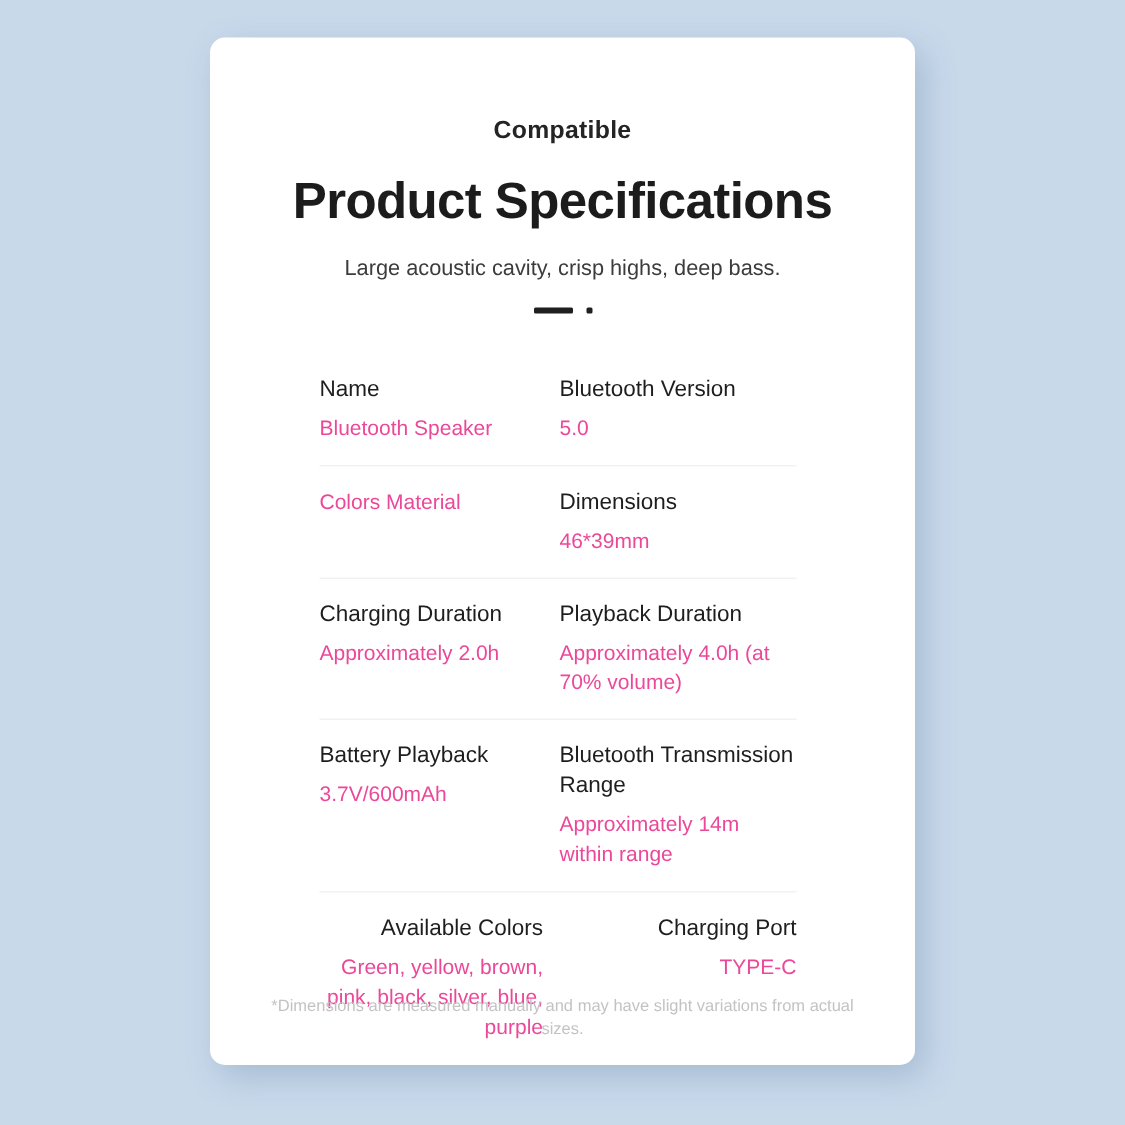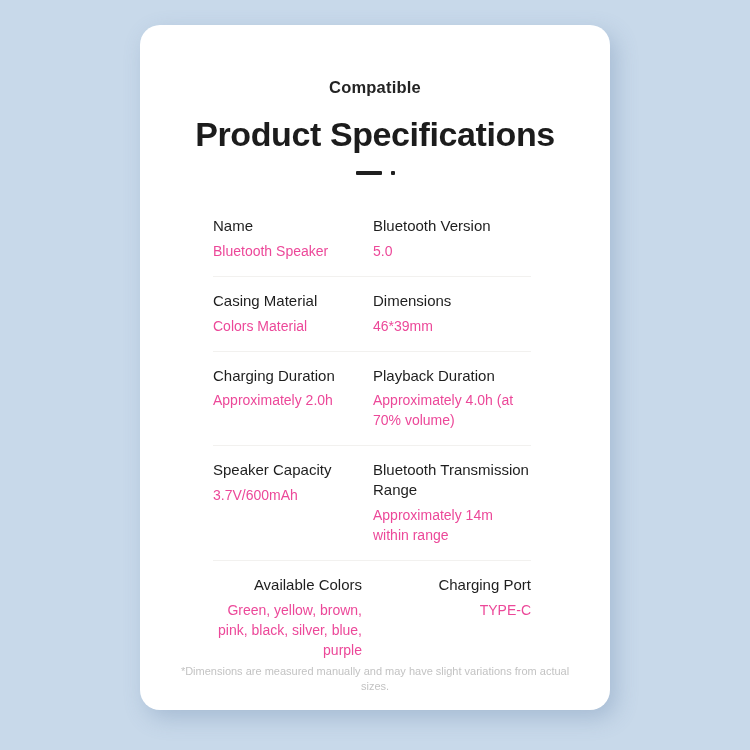--- a/index.html
+++ b/index.html
@@ -20,21 +20,21 @@
     height: 750px;
   }
 
   .spec-card {
     position: absolute;
     left: 140px;
     top: 25px;
     width: 470px;
     height: 685px;
     background: #ffffff;
-    border-radius: 20px;
+    border-radius: 10px;
     box-shadow: 6px 8px 22px rgba(90, 120, 160, 0.30);
     box-sizing: border-box;
     overflow: hidden;
   }
 
   .card-header {
     padding-top: 53px;
     text-align: center;
   }
 
@@ -143,20 +143,21 @@
 </head>
 <body>
 
 <div class="stage">
 
   <div class="spec-card">
 
     <div class="card-header">
       <div class="eyebrow">Compatible</div>
       <div class="main-title">Product Specifications</div>
+      <div class="subtitle">Large acoustic cavity, crisp highs, deep bass.</div>
       <div class="ornament">
         <span class="ornament-bar"></span>
         <span class="ornament-dot"></span>
       </div>
     </div>
 
     <div class="spec-table">
 
       <div class="spec-row">
         <div class="spec-cell">
@@ -164,21 +165,20 @@
           <div class="spec-value">Bluetooth Speaker</div>
         </div>
         <div class="spec-cell right-cell">
           <div class="spec-label">Bluetooth Version</div>
           <div class="spec-value">5.0</div>
         </div>
       </div>
 
       <div class="spec-row">
         <div class="spec-cell">
-          <div class="spec-label">Casing Material</div>
           <div class="spec-value">Colors Material</div>
         </div>
         <div class="spec-cell right-cell">
           <div class="spec-label">Dimensions</div>
           <div class="spec-value">46*39mm</div>
         </div>
       </div>
 
       <div class="spec-row">
         <div class="spec-cell">
@@ -186,21 +186,21 @@
           <div class="spec-value">Approximately 2.0h</div>
         </div>
         <div class="spec-cell right-cell">
           <div class="spec-label">Playback Duration</div>
           <div class="spec-value">Approximately 4.0h (at 70% volume)</div>
         </div>
       </div>
 
       <div class="spec-row">
         <div class="spec-cell">
-          <div class="spec-label">Speaker Capacity</div>
+          <div class="spec-label">Battery Playback</div>
           <div class="spec-value">3.7V/600mAh</div>
         </div>
         <div class="spec-cell right-cell">
           <div class="spec-label">Bluetooth Transmission Range</div>
           <div class="spec-value">Approximately 14m within range</div>
         </div>
       </div>
 
       <div class="spec-row">
         <div class="spec-cell">

